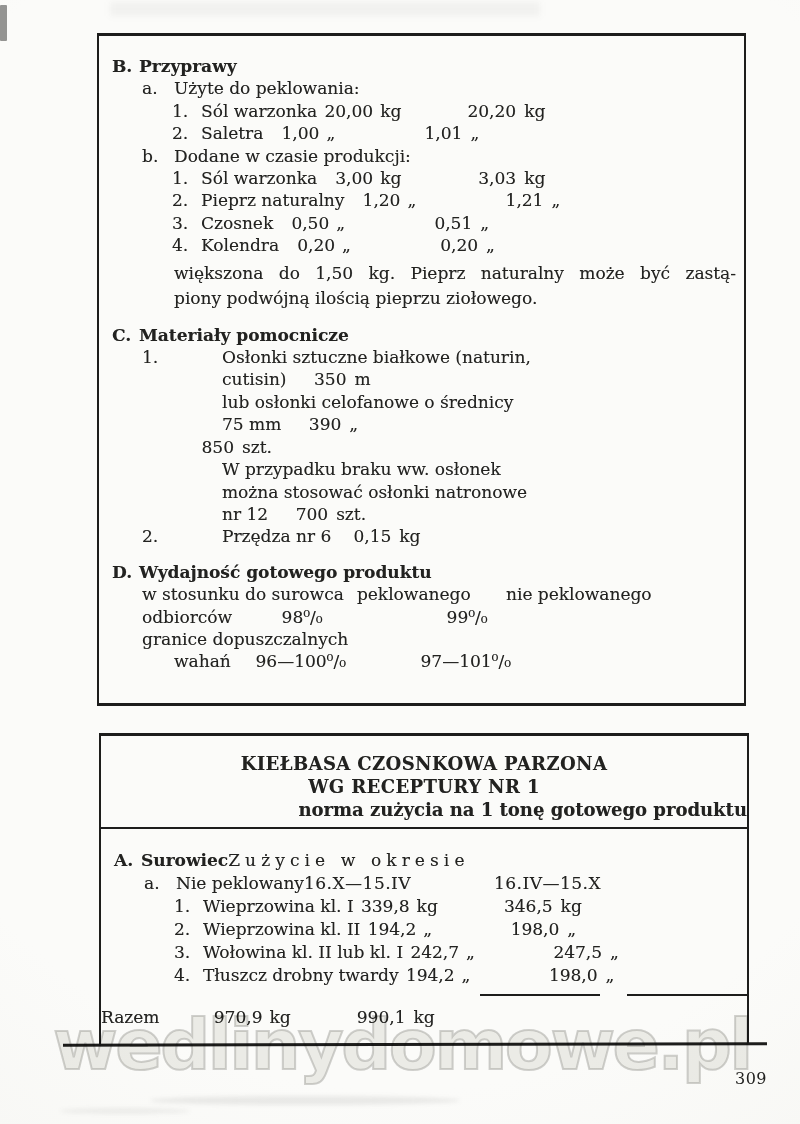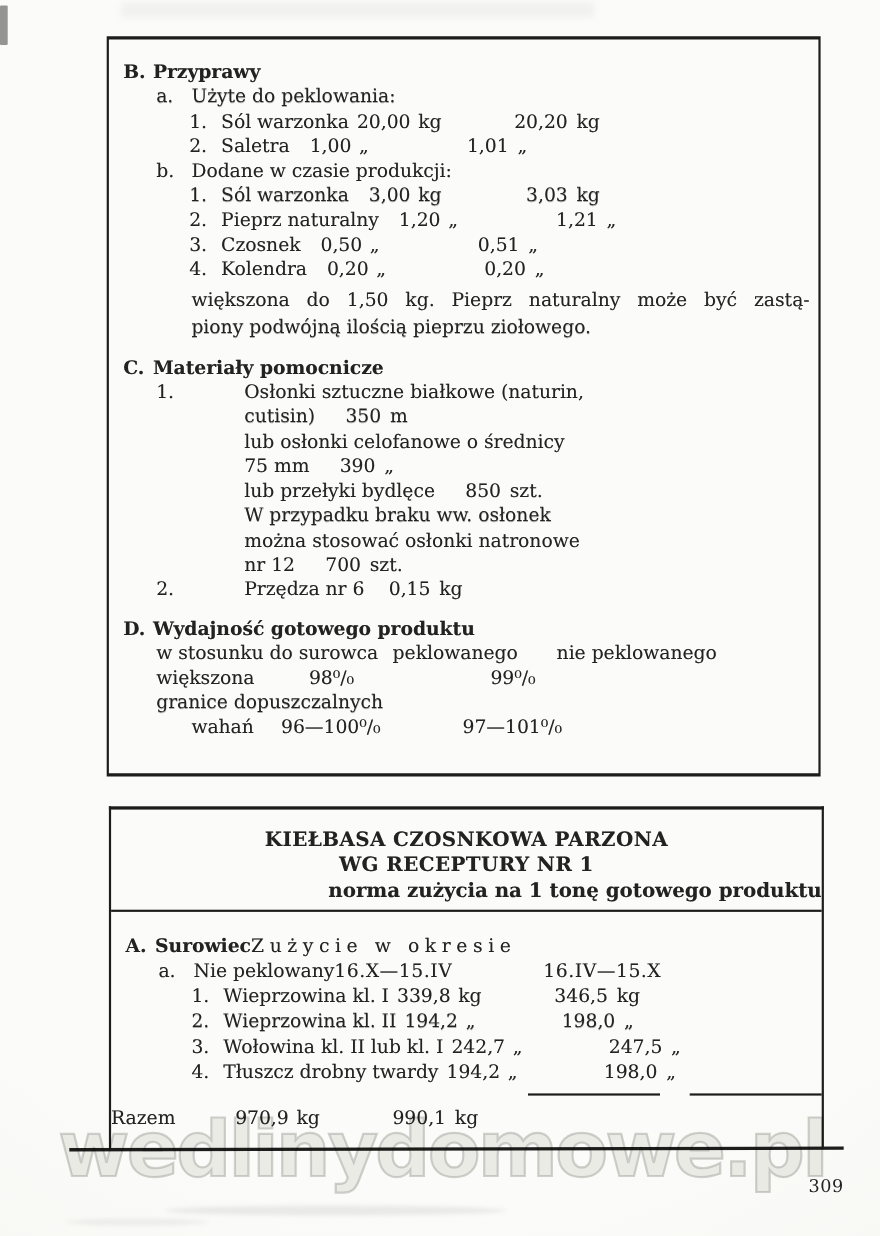--- a/index.html
+++ b/index.html
@@ -202,21 +202,20 @@
             <span class="cvu"></span>
           </div>
           <div class="row">
             <span class="cind"></span>
             <span class="ctext">75 mm</span>
             <span class="cvn">390</span>
             <span class="cvu">„</span>
           </div>
           <div class="row">
             <span class="cind"></span>
-            <span class="ctext">lub przełyki bydlęce</span>
             <span class="cvn">850</span>
             <span class="cvu">szt.</span>
           </div>
           <div class="row">
             <span class="cind"></span>
             <span class="ctext">W przypadku braku ww. osłonek</span>
             <span class="cvn"></span>
             <span class="cvu"></span>
           </div>
           <div class="row">
@@ -247,21 +246,21 @@
       </div>
       <div>
           <div class="row">
             <span class="dind"></span>
             <span class="dtext">w stosunku do surowca</span>
             <span class="dc1">peklowanego</span>
             <span class="dc2">nie peklowanego</span>
           </div>
           <div class="row">
             <span class="dind"></span>
-            <span class="dtext">większona</span>
+            <span class="dtext">odbiorców</span>
             <span class="dc1">98⁰/₀</span>
             <span class="dc2">99⁰/₀</span>
           </div>
           <div class="row">
             <span class="dind"></span>
             <span class="dtext">granice dopuszczalnych</span>
             <span class="dc1"></span>
             <span class="dc2"></span>
           </div>
           <div class="row">

